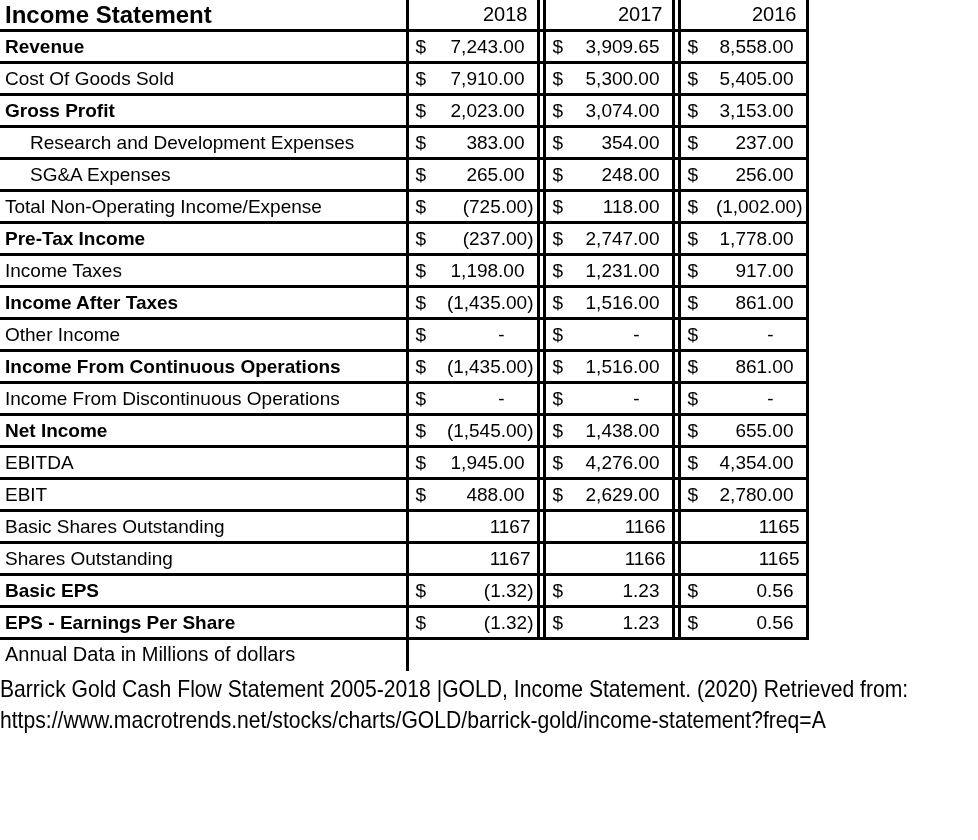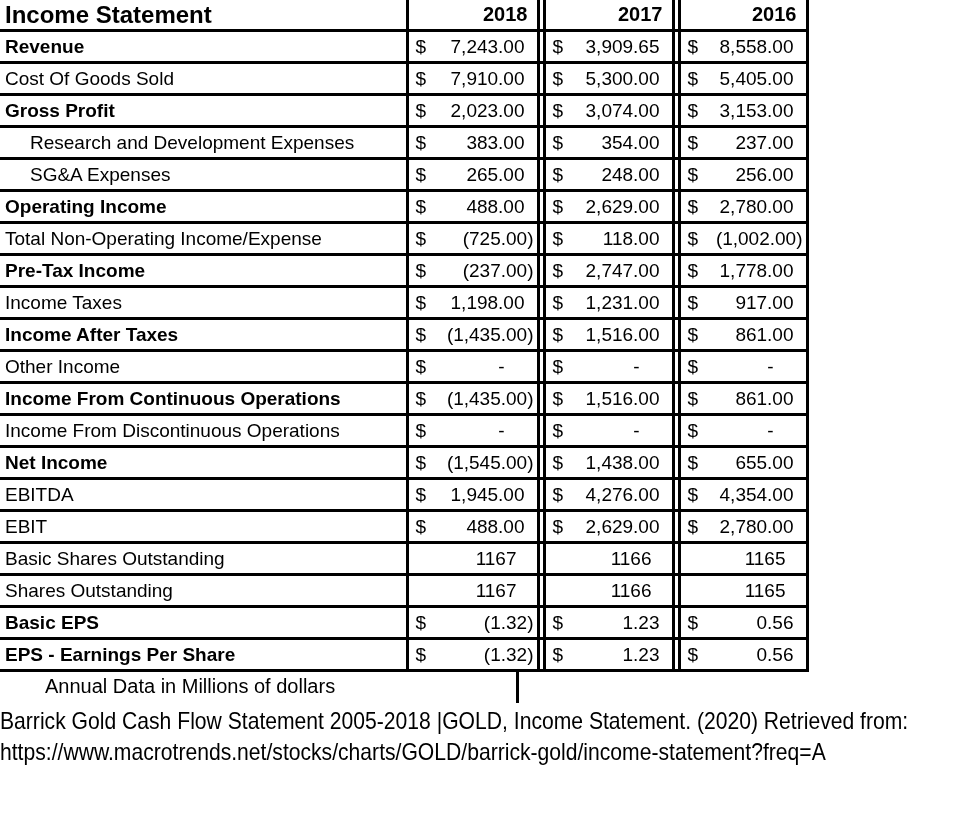--- a/index.html
+++ b/index.html
@@ -13,33 +13,33 @@
   table.fin td, table.fin th {
     border:3px solid #000; height:29px; padding:0;
     font-size:19px; font-weight:normal; overflow:hidden; white-space:nowrap;
   }
   
   table.fin tr.hdr th { border-top:none; }
   table.fin .lbl { border-left:none; text-align:left; padding-left:5px; }
   table.fin th.lbl { font-size:24px; }
   .bold { font-weight:bold !important; }
   .indent { padding-left:30px !important; }
-  table.fin .yr { text-align:right; padding-right:9px; font-weight:bold; font-size:20px; }
+  table.fin .yr { text-align:right; padding-right:9px; font-weight:normal; font-size:20px; }
   table.fin .sp { background:#fff; }
   td.num .cellin {
     display:flex; justify-content:space-between; align-items:center;
     padding:0 12px 0 7px; height:100%;
   }
   td.num.neg .cellin { padding-right:3px; }
   td.num.dash .cellin { padding-right:32px; }
-  td.num.plain .cellin { justify-content:flex-end; padding-right:20px; }
+  td.num.plain .cellin { justify-content:flex-end; padding-right:6px; }
   .footnote-row {
-    box-sizing:border-box; width:479px; height:31px;
+    box-sizing:border-box; width:409px; height:31px;
     border-right:3px solid #000;
-    font-size:20px; padding:3px 0 0 5px;margin-left:40px;
+    font-size:20px; padding:3px 0 0 5px;
   }
   .citation { margin-top:2px; }
   .cite-line {
     font-size:24px; line-height:31px; white-space:nowrap;
     transform:scaleX(0.88); transform-origin:0 0;
   }
 </style>
 </head>
 <body>
 
@@ -172,43 +172,20 @@
         </td>
         <td class="sp"></td>
         <td class="num">
           <div class="cellin">
             <span>$</span>
             <span>256.00</span>
           </div>
         </td>
       </tr>
       <tr>
-        <td class="lbl bold">Operating Income</td>
-        <td class="num">
-          <div class="cellin">
-            <span>$</span>
-            <span>488.00</span>
-          </div>
-        </td>
-        <td class="sp"></td>
-        <td class="num">
-          <div class="cellin">
-            <span>$</span>
-            <span>2,629.00</span>
-          </div>
-        </td>
-        <td class="sp"></td>
-        <td class="num">
-          <div class="cellin">
-            <span>$</span>
-            <span>2,780.00</span>
-          </div>
-        </td>
-      </tr>
-      <tr>
         <td class="lbl">Total Non-Operating Income/Expense</td>
         <td class="num neg">
           <div class="cellin">
             <span>$</span>
             <span>(725.00)</span>
           </div>
         </td>
         <td class="sp"></td>
         <td class="num">
           <div class="cellin">

